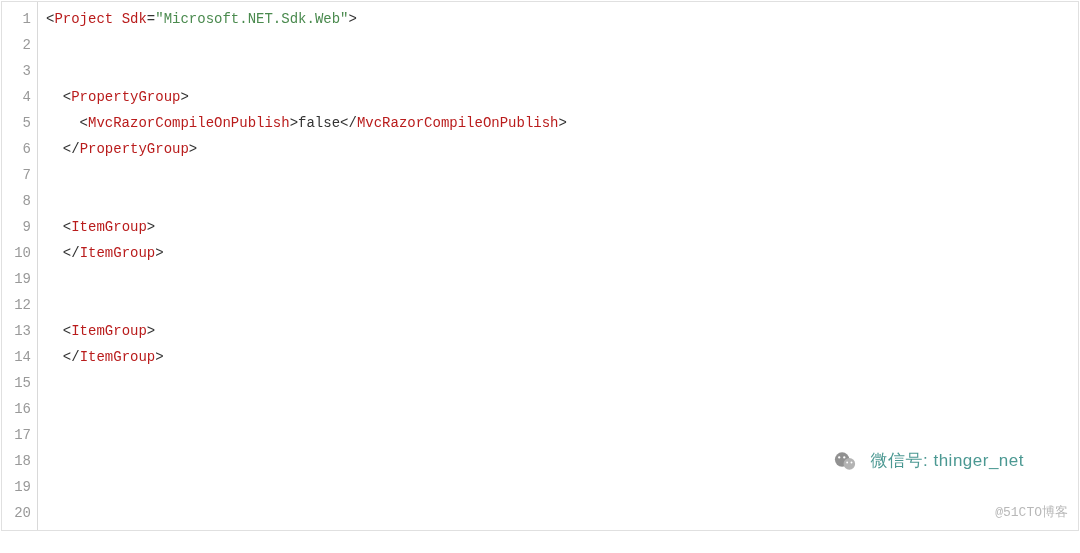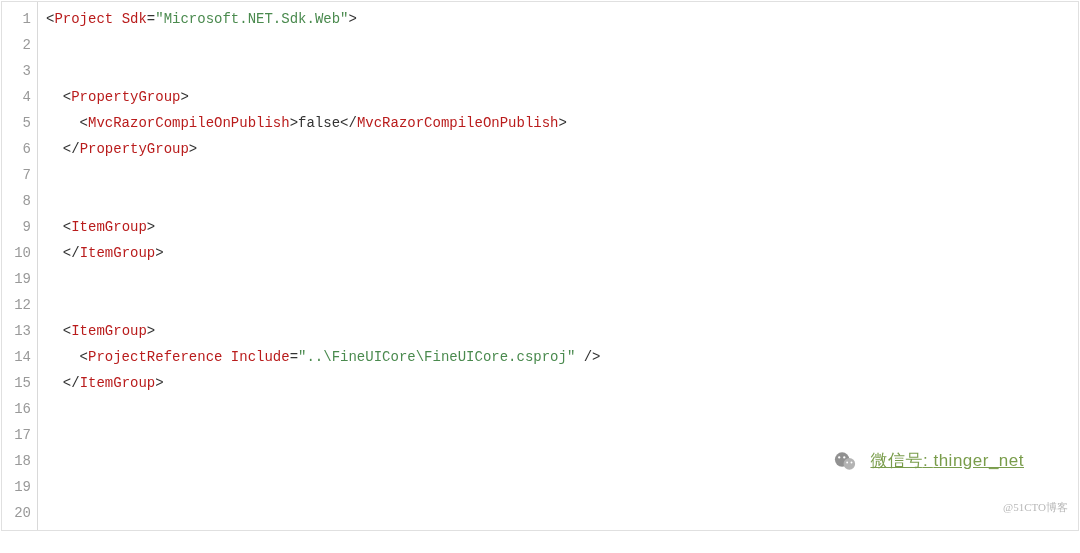--- a/index.html
+++ b/index.html
@@ -48,33 +48,32 @@
     opacity: 0.75;
     pointer-events: none;
   }
   .watermark .icon {
     width: 30px; height: 30px;
     border-radius: 6px;
     display: flex; align-items: center; justify-content: center;
   }
   .watermark .icon svg { width: 26px; height: 26px; }
   .watermark .text {
-    color: #4d7c0f;
+    color: #0f766e;
     font-family: "Microsoft YaHei", sans-serif;
     font-size: 17px;
     letter-spacing: 0.5px;
     text-shadow: 0 0 2px #fff, 0 0 2px #fff;
-    text-decoration: underline;
   }
   .attr {
     position: absolute;
     right: 12px;
-    bottom: 12px;
-    font-family: Liberation Serif, serif;
-    font-size: 11px;
+    bottom: 6px;
+    font-family: Liberation Mono, monospace;
+    font-size: 13px;
     color: #b8b8b8;
     pointer-events: none;
   }
 </style>
 </head>
 <body>
 
 <div class="code-block">
   <div class="gutter" id="gutter">
       <div>1</div>
@@ -105,21 +104,20 @@
     <div class="row">  <span class="p">&lt;</span><span class="tg">PropertyGroup</span><span class="p">&gt;</span></div>
     <div class="row">    <span class="p">&lt;</span><span class="tg">MvcRazorCompileOnPublish</span><span class="p">&gt;</span><span class="tx">false</span><span class="p">&lt;/</span><span class="tg">MvcRazorCompileOnPublish</span><span class="p">&gt;</span></div>
     <div class="row">  <span class="p">&lt;/</span><span class="tg">PropertyGroup</span><span class="p">&gt;</span></div>
     <div class="row"></div>
     <div class="row"></div>
     <div class="row">  <span class="p">&lt;</span><span class="tg">ItemGroup</span><span class="p">&gt;</span></div>
     <div class="row">  <span class="p">&lt;/</span><span class="tg">ItemGroup</span><span class="p">&gt;</span></div>
     <div class="row"></div>
     <div class="row"></div>
     <div class="row">  <span class="p">&lt;</span><span class="tg">ItemGroup</span><span class="p">&gt;</span></div>
-    <div class="row">    <span class="p">&lt;</span><span class="tg">ProjectReference</span><span class="p"> </span><span class="tg">Include</span><span class="p">=</span><span class="av">"..\FineUICore\FineUICore.csproj"</span><span class="p"> /&gt;</span></div>
     <div class="row">  <span class="p">&lt;/</span><span class="tg">ItemGroup</span><span class="p">&gt;</span></div>
     <div class="row"></div>
     <div class="row"></div>
   </div>
 </div>
 
 <div class="watermark">
   <span class="icon">
     <svg viewBox="0 0 36 36">
       <circle cx="14" cy="16" r="10" fill="#6d6d6d"></circle>

